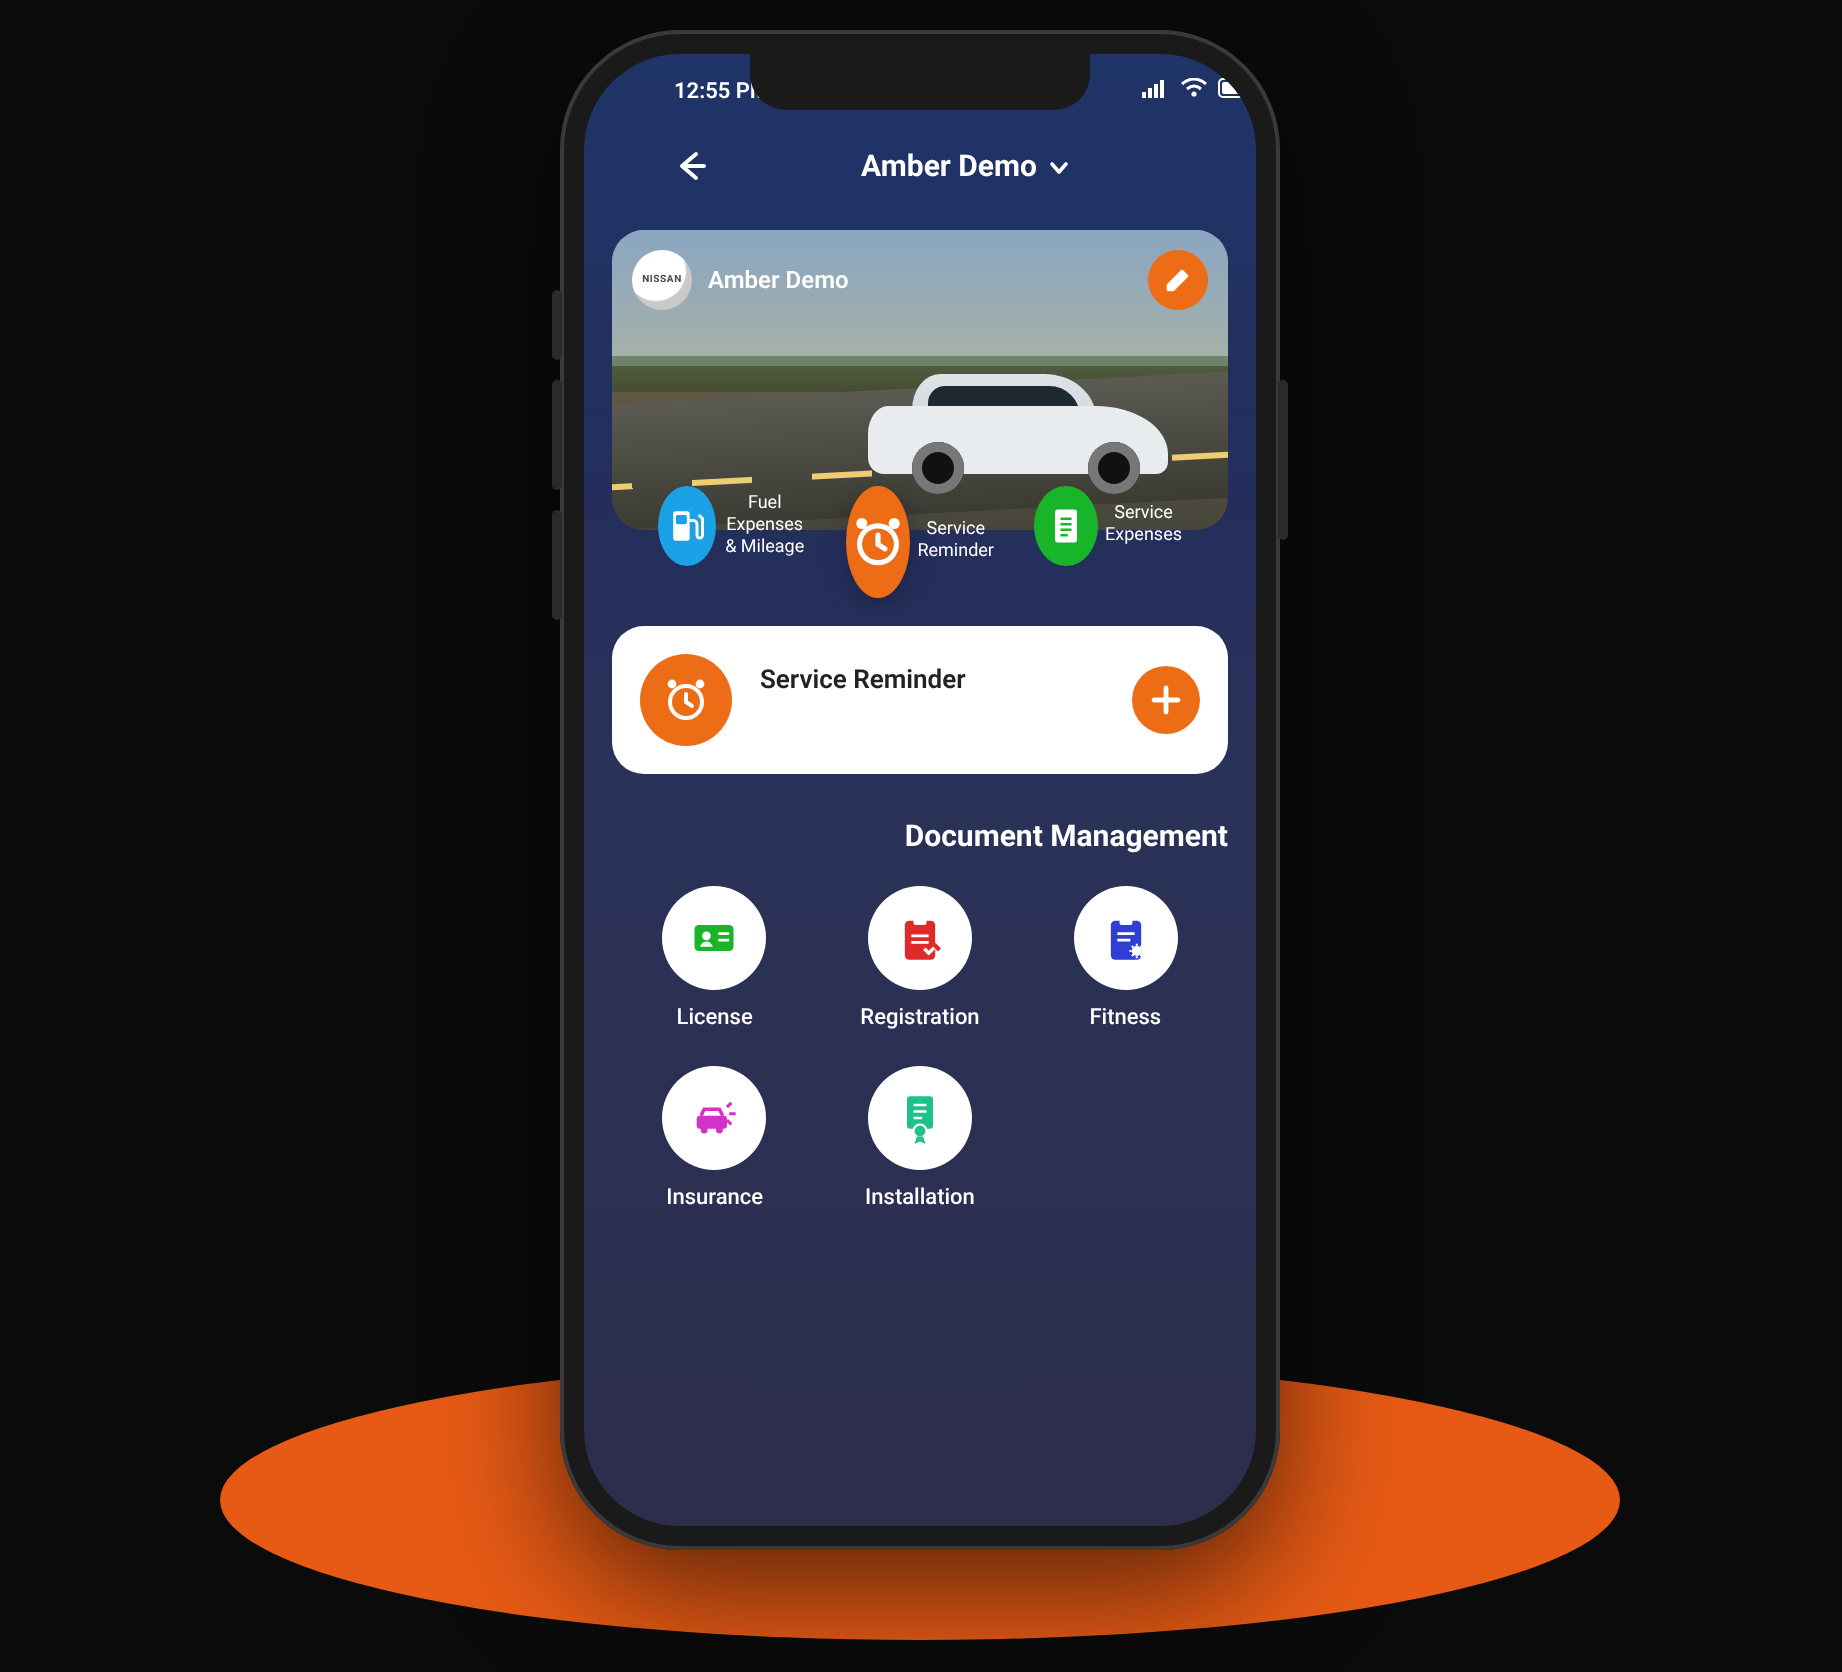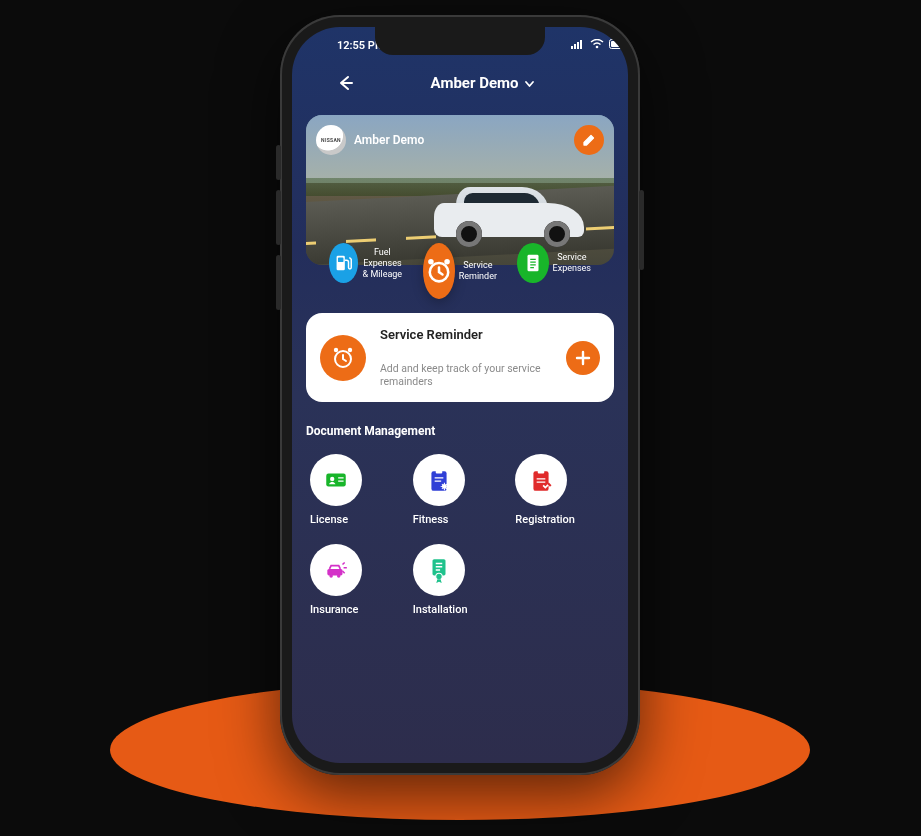--- a/index.html
+++ b/index.html
@@ -215,31 +215,31 @@
   }
   .card-text { flex:1; }
   .card-title { font-size:13px; font-weight:600; color:#222; margin-bottom:20px; }
   .card-sub { font-size:10.5px; color:#8a8a8a; line-height:13px; }
   .add-btn {
     width:34px; height:34px; border-radius:50%; background:#ed6c16;
     display:flex;align-items:center;justify-content:center; cursor:pointer; flex-shrink:0;
   }
 
   .section-title {
-    text-align:left; color:#fff; font-size:12px; font-weight:700;
+    text-align:right; color:#fff; font-size:15px; font-weight:700;
     margin-top: 22px; margin-bottom: 16px;
   }
 
   .doc-grid {
     display:grid; grid-template-columns: repeat(3, 1fr);
     column-gap: 8px; row-gap: 18px;
     padding: 0 4px;
   }
   .doc-item {
-    display:flex; flex-direction:column; gap:7px;
+    display:flex; flex-direction:column; align-items:center; gap:7px;
     cursor:pointer;
   }
   .doc-circle {
     width:52px; height:52px; border-radius:50%; background:#fff;
     display:flex; align-items:center; justify-content:center;
   }
   .doc-label { color:#fff; font-size:11px; font-weight:500; }
 </style>
 </head>
 <body>
@@ -365,21 +365,20 @@
         <div class="card-icon">
           <svg width="26" height="26" viewBox="0 0 26 26">
               <circle cx="13" cy="14" r="8" fill="none" stroke="#fff" stroke-width="2"></circle>
               <path d="M13 10 V14 L16 16" stroke="#fff" stroke-width="2" stroke-linecap="round" fill="none"></path>
               <circle cx="6" cy="5" r="2.2" fill="#fff"></circle>
               <circle cx="20" cy="5" r="2.2" fill="#fff"></circle>
             </svg>
         </div>
         <div class="card-text">
           <div class="card-title">Service Reminder</div>
-          <div class="card-sub">Add and keep track of your service remainders</div>
         </div>
         <div class="add-btn">
           <svg width="18" height="18" viewBox="0 0 18 18">
               <path d="M9 3 V15 M3 9 H15" stroke="#fff" stroke-width="2.4" stroke-linecap="round"></path>
             </svg>
         </div>
       </div>
 
       <div class="section-title">Document Management</div>
 
@@ -387,50 +386,50 @@
           <div class="doc-item">
     <div class="doc-circle">
       <svg width="26" height="26" viewBox="0 0 24 24">
                 <rect x="3" y="6" width="18" height="12" rx="2" fill="#18b52a"></rect>
                 <circle cx="8.5" cy="11" r="2" fill="#fff"></circle>
                 <path d="M5.5 16c.6-1.6 2-2.4 3-2.4s2.4.8 3 2.4" fill="#fff"></path>
                 <path d="M14 10h5M14 13h5" stroke="#fff" stroke-width="1.3"></path>
               </svg>
     </div>
     <div class="doc-label">License</div>
+          </div>
+          <div class="doc-item">
+    <div class="doc-circle">
+      <svg width="26" height="26" viewBox="0 0 24 24">
+                <rect x="5" y="4" width="14" height="18" rx="2" fill="#e02a2a"></rect>
+                <rect x="9" y="2" width="6" height="4" rx="1" fill="#fff"></rect>
+                <path d="M8 11h8M8 14h8" stroke="#fff" stroke-width="1.3"></path>
+                <path d="M14 17l2 2 3-3" stroke="#fff" stroke-width="1.6" fill="none"></path>
+                <path d="M18.5 15l2.5 2.5" stroke="#e02a2a" stroke-width="2"></path>
+              </svg>
+    </div>
+    <div class="doc-label">Registration</div>
           </div>
           <div class="doc-item">
     <div class="doc-circle">
       <svg width="26" height="26" viewBox="0 0 24 24">
                 <rect x="5" y="4" width="14" height="18" rx="2" fill="#2f3fd6"></rect>
                 <rect x="9" y="2" width="6" height="4" rx="1" fill="#fff"></rect>
                 <path d="M8 10h8M8 13h6" stroke="#fff" stroke-width="1.3"></path>
                 <circle cx="17" cy="18" r="2.3" fill="#fff"></circle>
                 <g stroke="#fff" stroke-width="1">
                   <path d="M17 14.6v1M17 20.4v1M13.6 18h1M19.4 18h1M14.7 15.7l.7.7M18.6 19.6l.7.7M18.6 16.4l.7-.7M14.7 20.3l.7-.7"></path>
                 </g>
               </svg>
     </div>
     <div class="doc-label">Fitness</div>
           </div>
           <div class="doc-item">
     <div class="doc-circle">
       <svg width="26" height="26" viewBox="0 0 24 24">
-                <rect x="5" y="4" width="14" height="18" rx="2" fill="#e02a2a"></rect>
-                <rect x="9" y="2" width="6" height="4" rx="1" fill="#fff"></rect>
-                <path d="M8 11h8M8 14h8" stroke="#fff" stroke-width="1.3"></path>
-                <path d="M14 17l2 2 3-3" stroke="#fff" stroke-width="1.6" fill="none"></path>
-                <path d="M18.5 15l2.5 2.5" stroke="#e02a2a" stroke-width="2"></path>
-              </svg>
-    </div>
-    <div class="doc-label">Registration</div>
-          </div>
-          <div class="doc-item">
-    <div class="doc-circle">
-      <svg width="26" height="26" viewBox="0 0 24 24">
                 <rect x="4" y="11" width="14" height="6" rx="1.5" fill="#d431c8"></rect>
                 <path d="M6 11l1.5-3h7L16 11" stroke="#d431c8" stroke-width="1.6" fill="none"></path>
                 <circle cx="7.5" cy="17.5" r="1.6" fill="#d431c8"></circle>
                 <circle cx="14.5" cy="17.5" r="1.6" fill="#d431c8"></circle>
                 <path d="M18 7l2-2M19 10h3M18 13l2 2" stroke="#d431c8" stroke-width="1.4"></path>
               </svg>
     </div>
     <div class="doc-label">Insurance</div>
           </div>
           <div class="doc-item">

